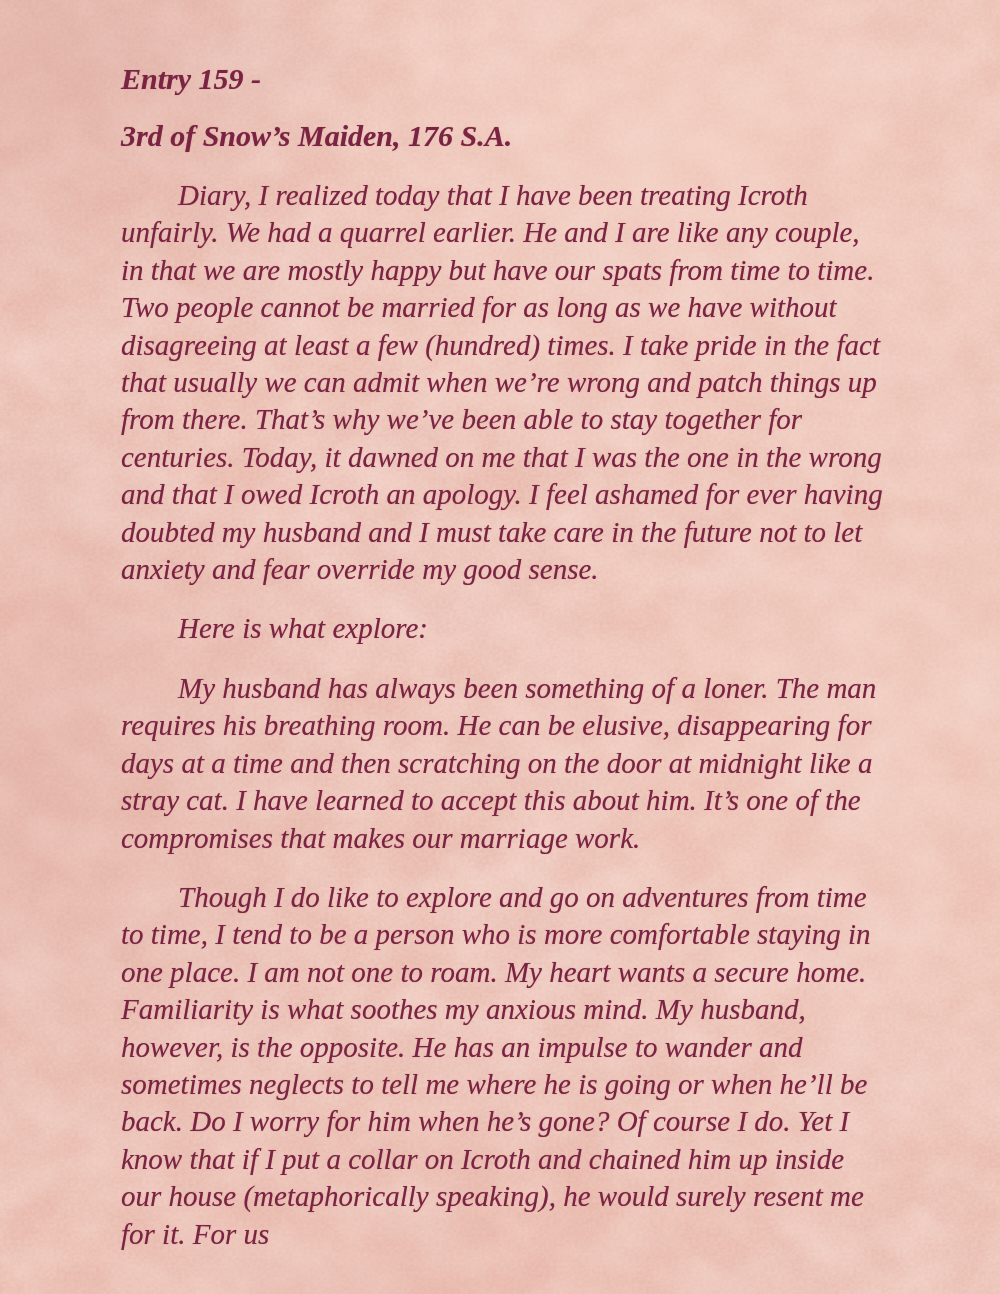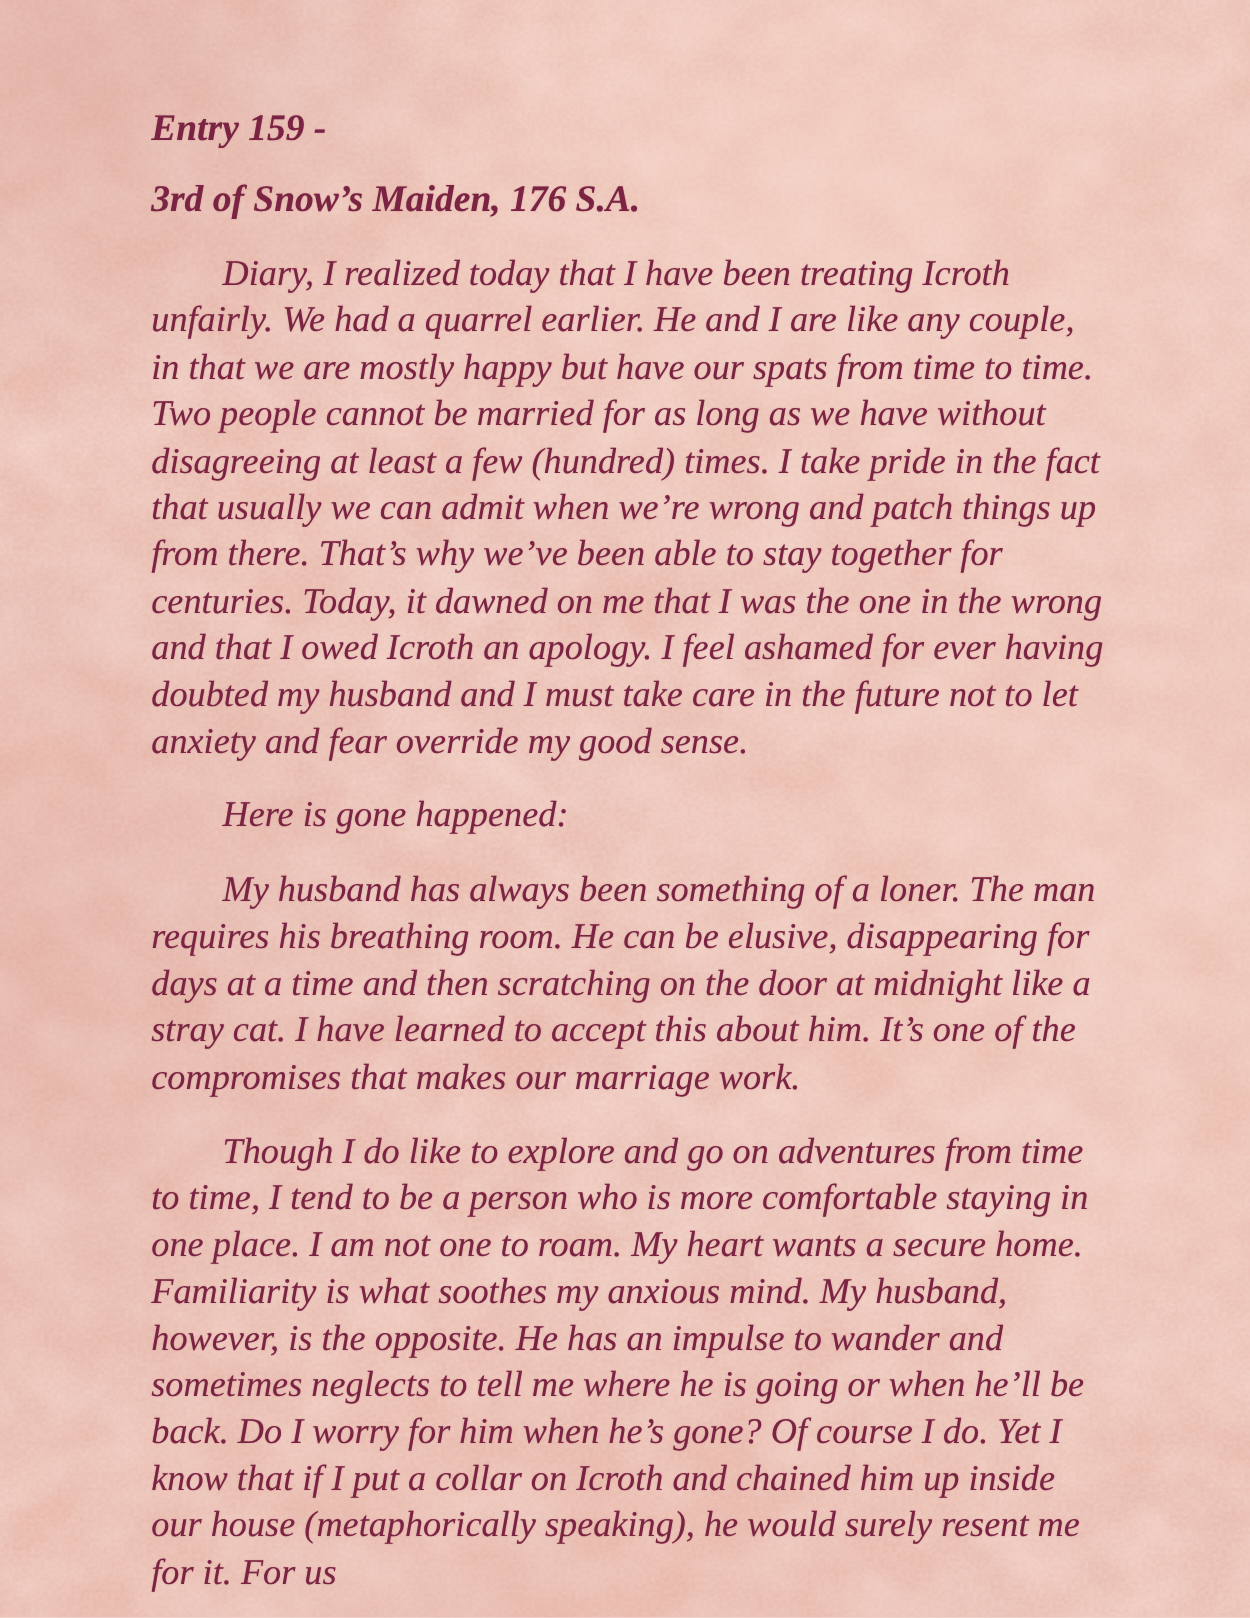--- a/index.html
+++ b/index.html
@@ -31,21 +31,21 @@
       radial-gradient(ellipse 700px 500px at 68% 12%, rgba(248,216,202,0.45), rgba(248,216,202,0) 70%),
       radial-gradient(ellipse 600px 700px at 90% 55%, rgba(246,212,198,0.35), rgba(246,212,198,0) 70%),
       radial-gradient(ellipse 500px 420px at 5% 4%, rgba(205,140,130,0.30), rgba(205,140,130,0) 72%),
       radial-gradient(ellipse 520px 600px at 2% 60%, rgba(213,150,140,0.28), rgba(213,150,140,0) 70%),
       radial-gradient(ellipse 700px 400px at 40% 101%, rgba(226,166,152,0.25), rgba(226,166,152,0) 75%);
     pointer-events: none;
   }
   .content {
     position: absolute;
     left: 121px;
-    top: 84px;
+    top: 60px;
     width: 762px;
     color: #7b2342;
     font-style: italic;
     font-size: 29px;
     line-height: 37.4px;
     text-shadow: 0 0 1px rgba(123, 35, 66, 0.45);
   }
   .heading {
     font-weight: bold;
     font-size: 30px;
@@ -85,18 +85,18 @@
     <rect width="1000" height="1294" filter="url(#mottle)"></rect>
     <rect width="1000" height="1294" filter="url(#grain)"></rect>
   </svg>
 
   <div class="vignette"></div>
 
   <div class="content">
     <h1 class="heading">Entry 159 -</h1>
     <h2 class="heading date">3rd of Snow’s Maiden, 176 S.A.</h2>
     <p>Diary, I realized today that I have been treating Icroth unfairly. We had a quarrel earlier. He and I are like any couple, in that we are mostly happy but have our spats from time to time. Two people cannot be married for as long as we have without disagreeing at least a few (hundred) times. I take pride in the fact that usually we can admit when we’re wrong and patch things up from there. That’s why we’ve been able to stay together for centuries. Today, it dawned on me that I was the one in the wrong and that I owed Icroth an apology. I feel ashamed for ever having doubted my husband and I must take care in the future not to let anxiety and fear override my good sense.</p>
-    <p>Here is gone happened:</p>
+    <p>Here is what explore:</p>
     <p>My husband has always been something of a loner. The man requires his breathing room. He can be elusive, disappearing for days at a time and then scratching on the door at midnight like a stray cat. I have learned to accept this about him. It’s one of the compromises that makes our marriage work.</p>
     <p>Though I do like to explore and go on adventures from time to time, I tend to be a person who is more comfortable staying in one place. I am not one to roam. My heart wants a secure home. Familiarity is what soothes my anxious mind. My husband, however, is the opposite. He has an impulse to wander and sometimes neglects to tell me where he is going or when he’ll be back. Do I worry for him when he’s gone? Of course I do. Yet I know that if I put a collar on Icroth and chained him up inside our house (metaphorically speaking), he would surely resent me for it. For us</p>
   </div>
 
 </div>
 
 </body></html>

